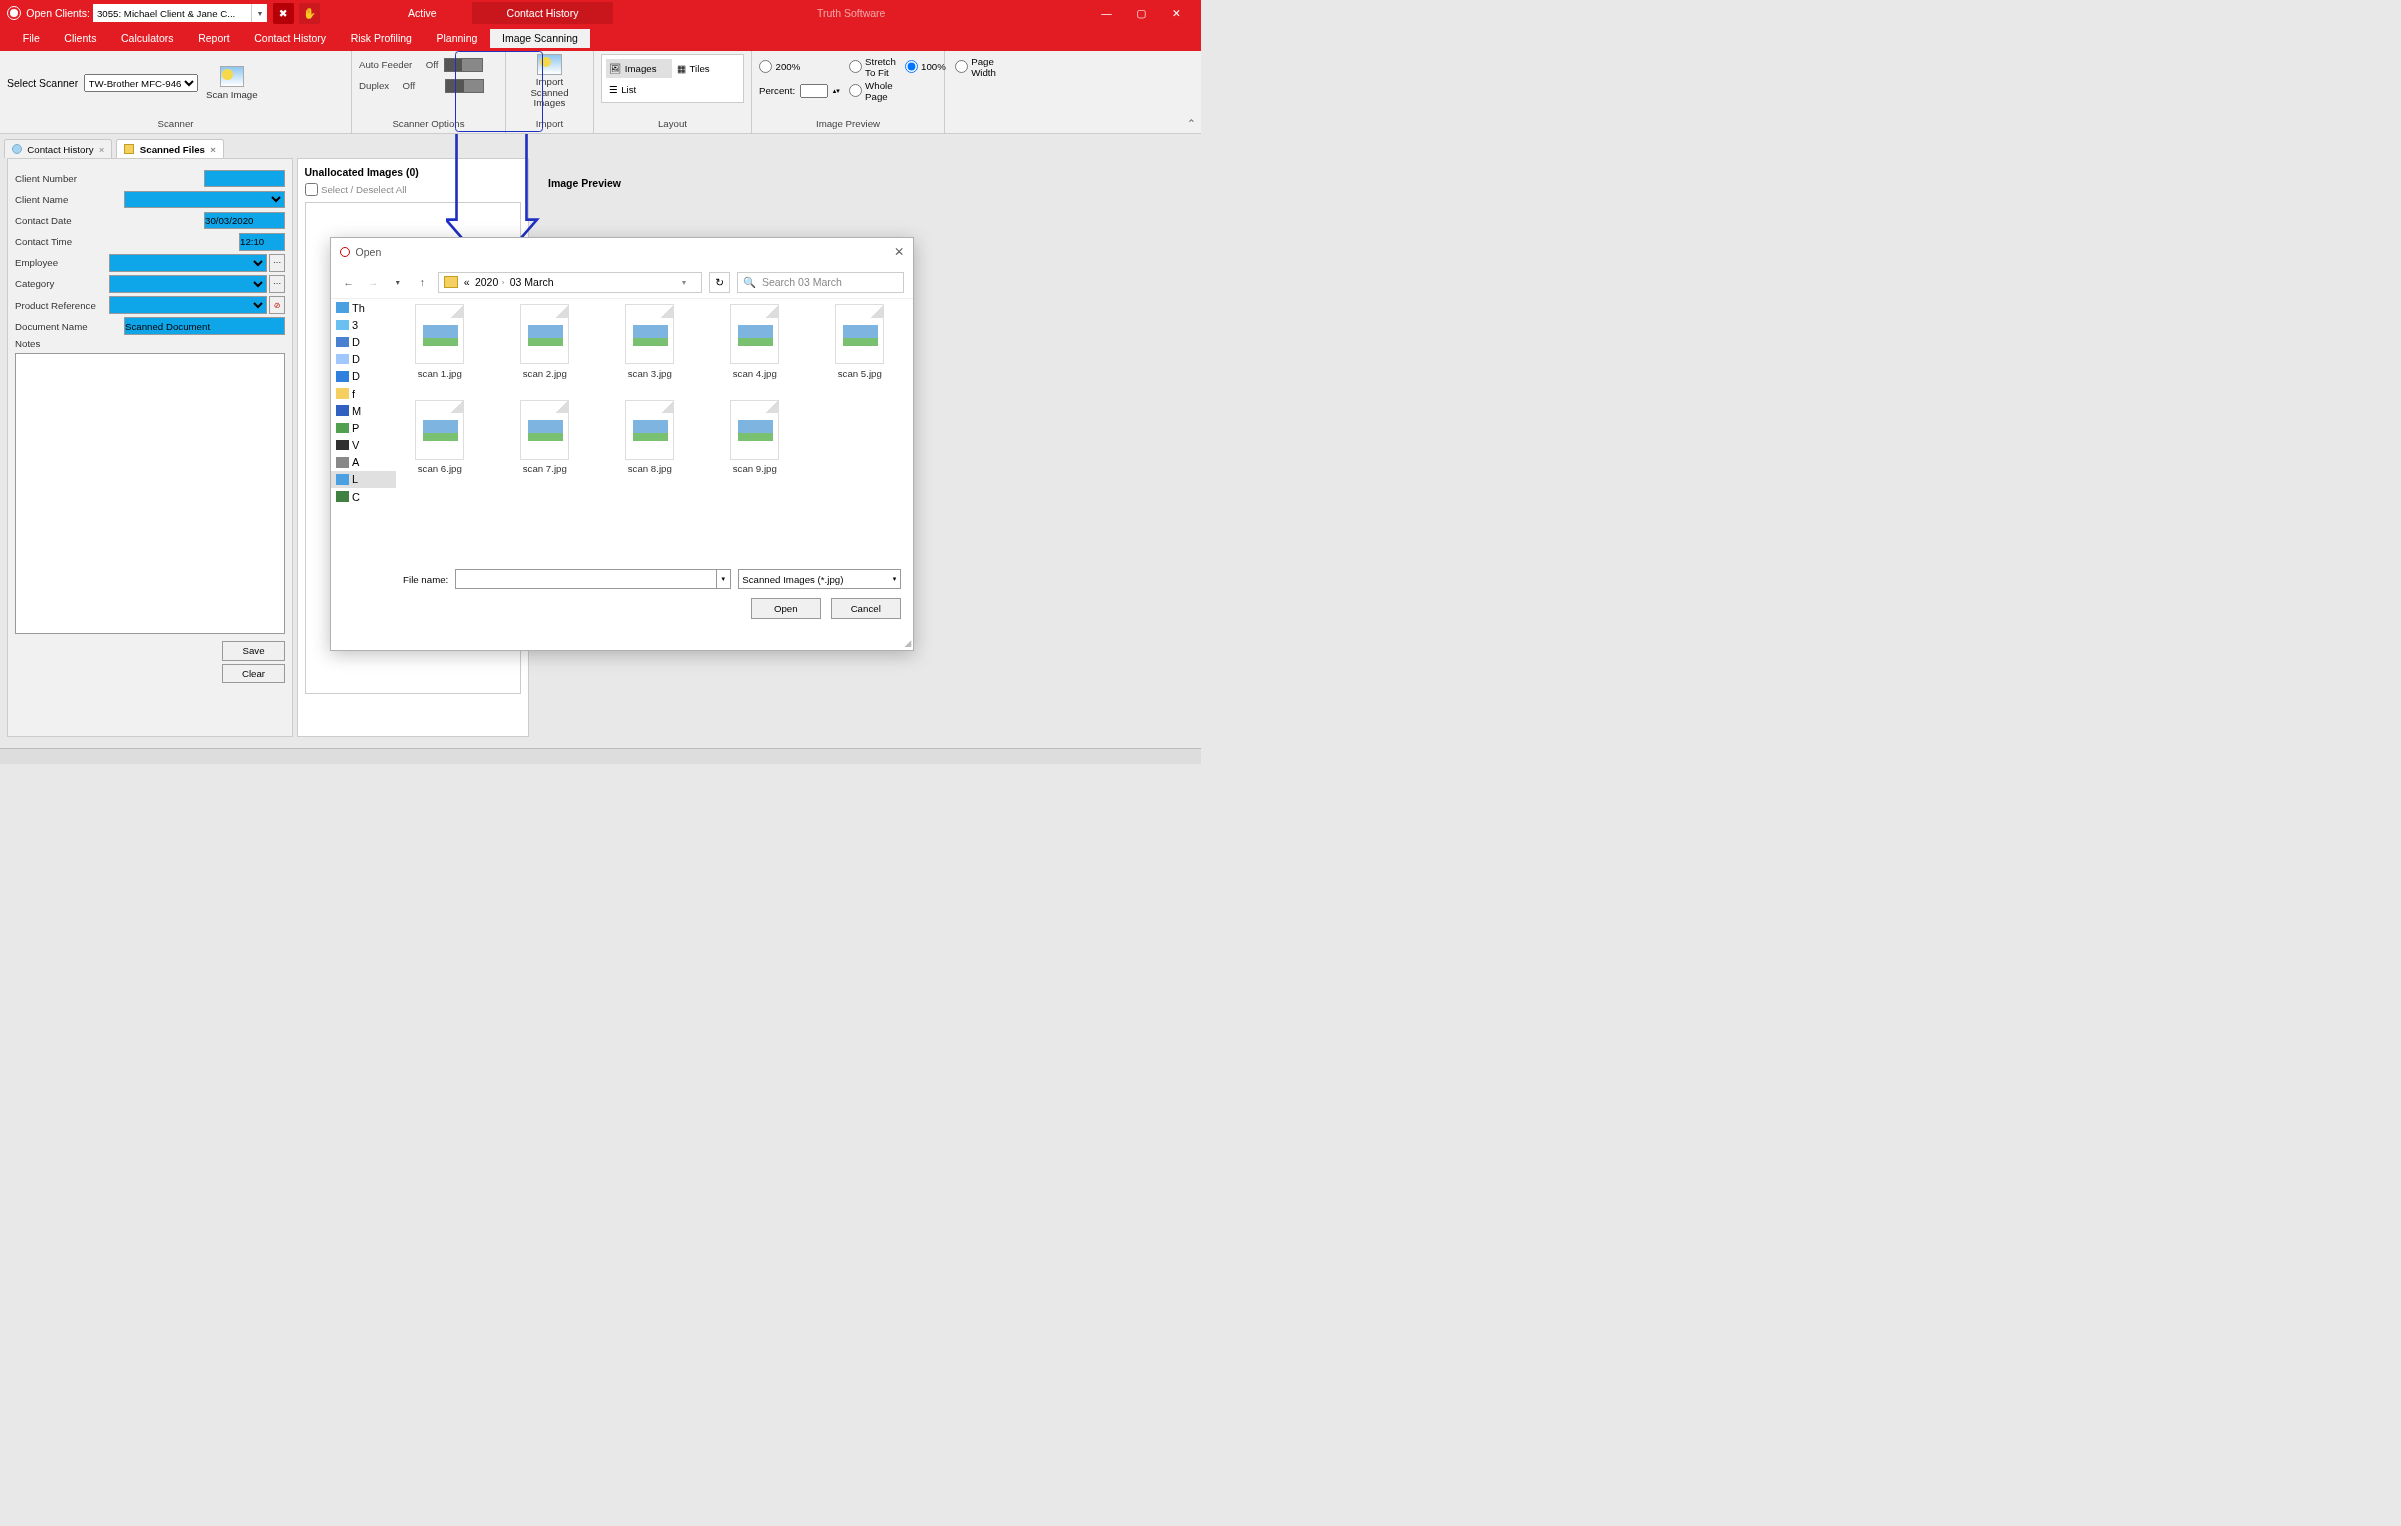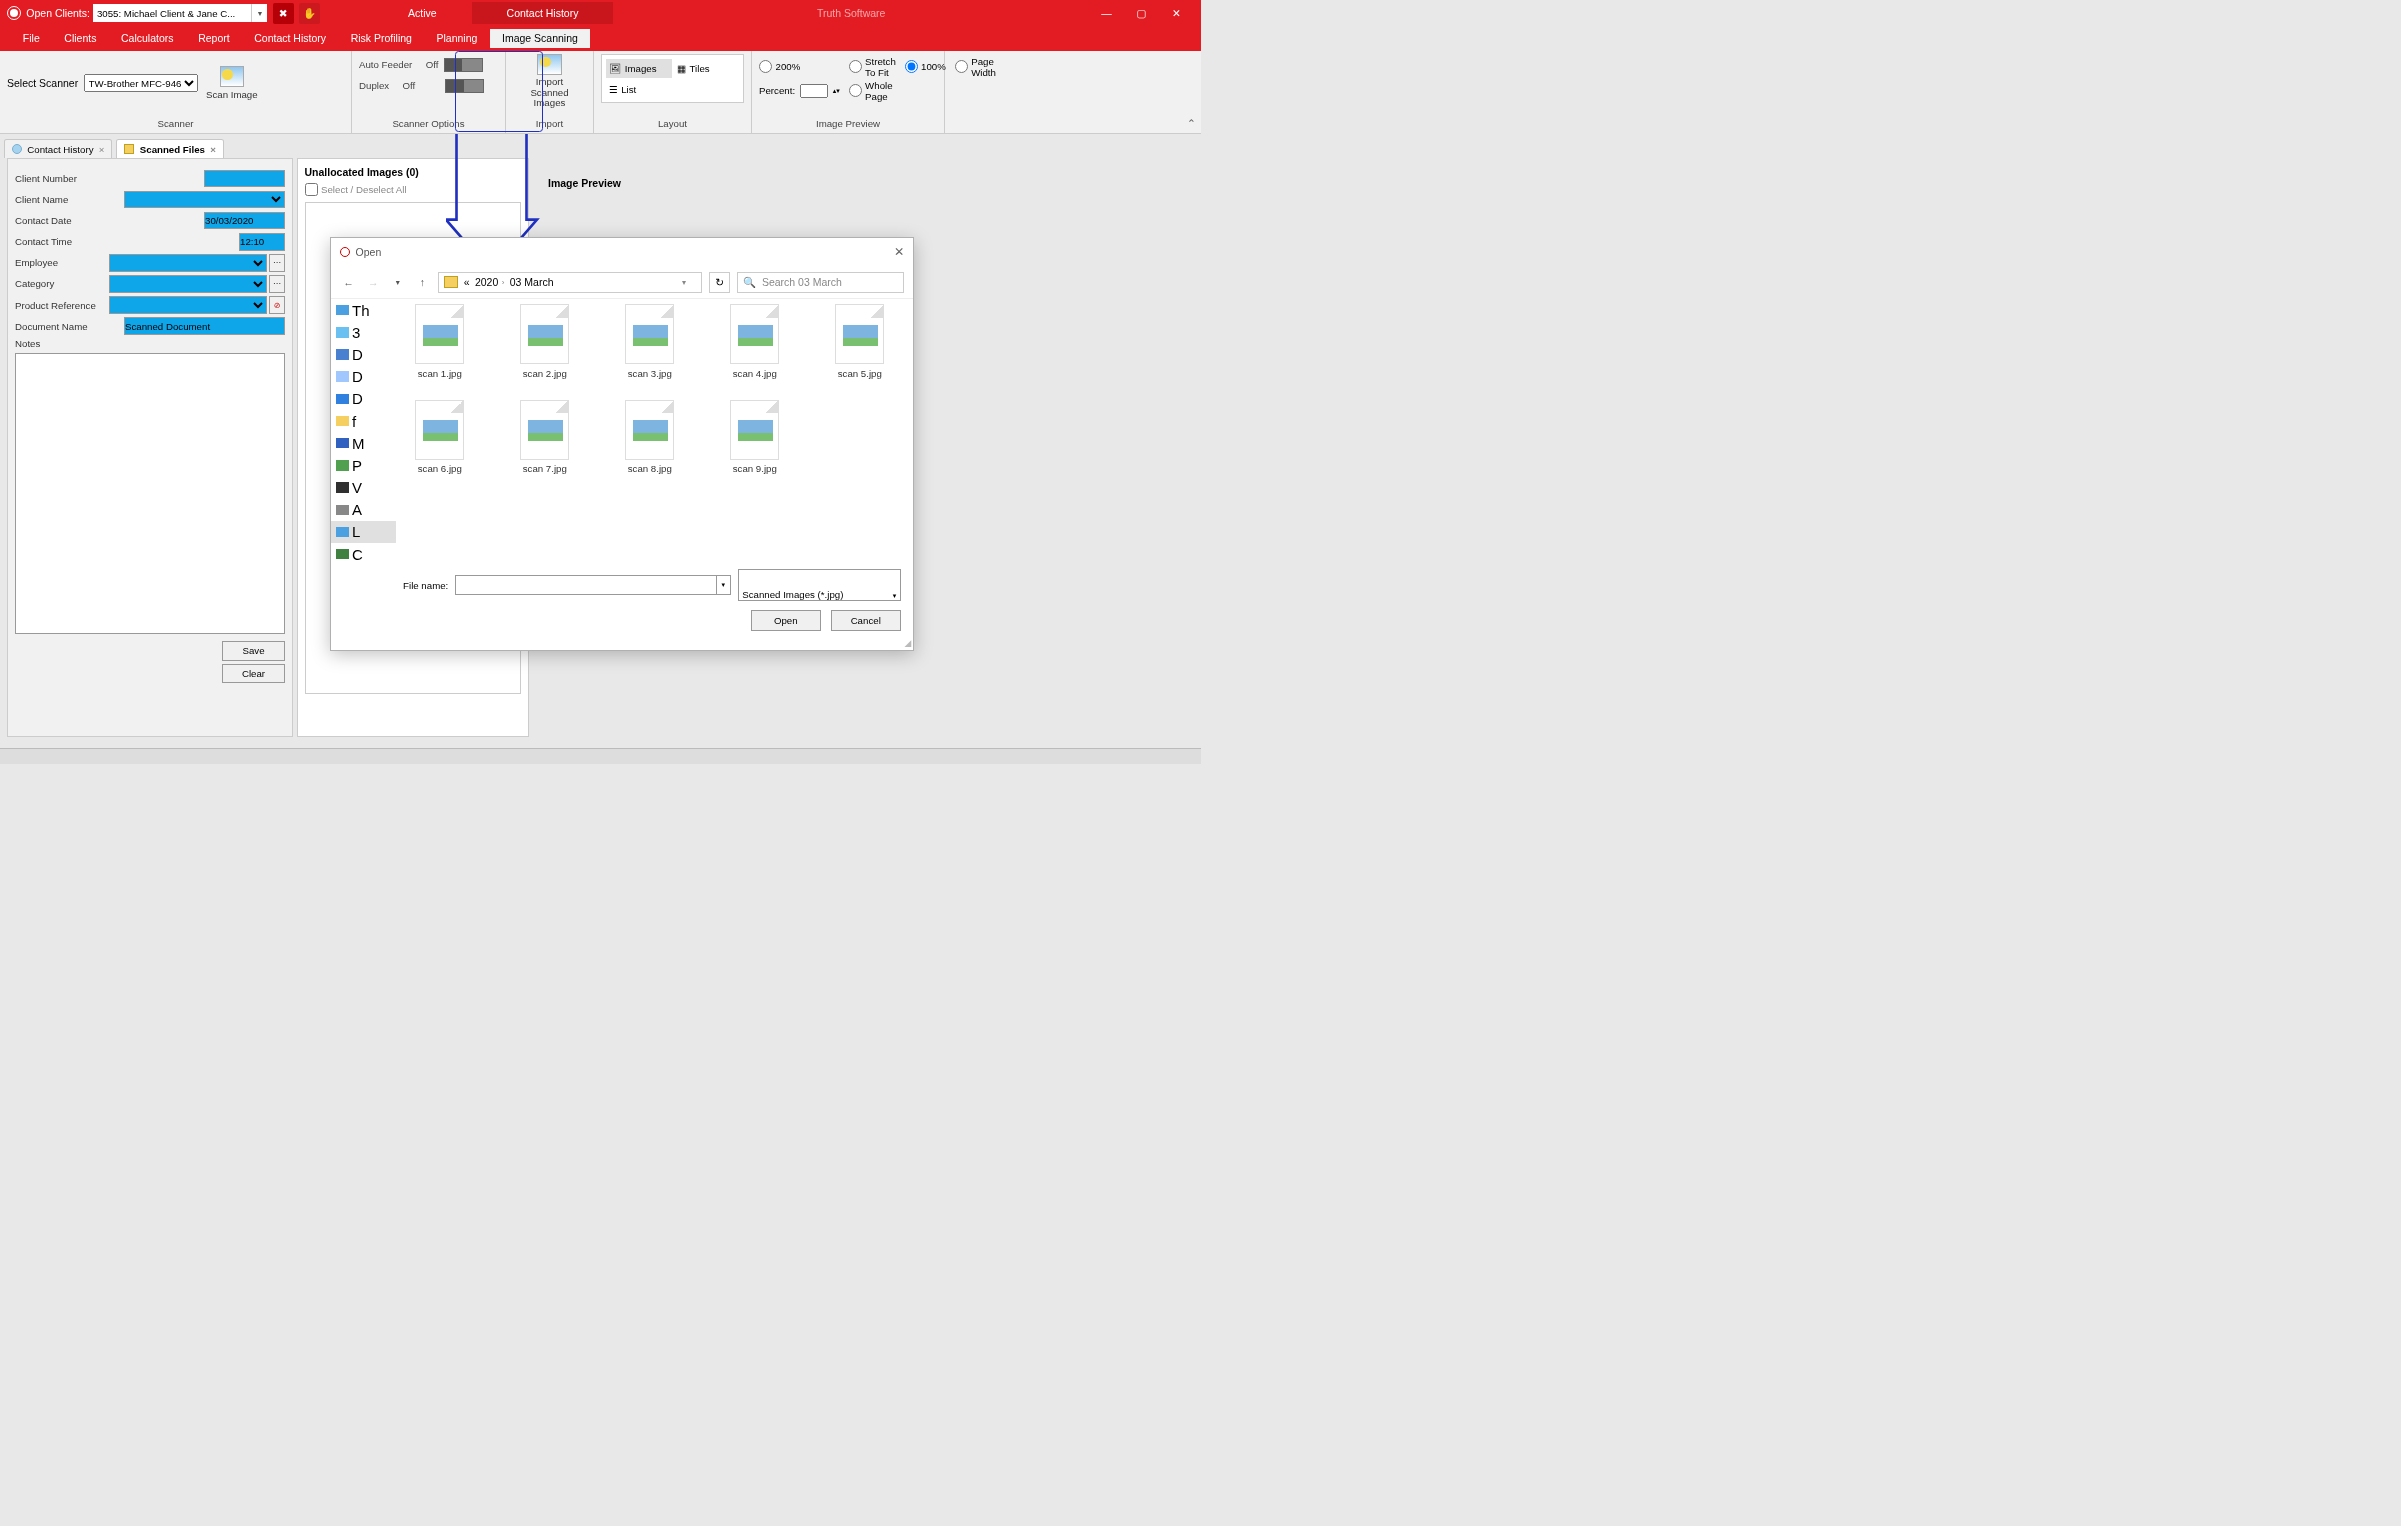--- a/index.html
+++ b/index.html
@@ -96,34 +96,34 @@
 .dialog .d-nav .refresh{width:21px;height:21px;border:0.9px solid #ccc;display:flex;align-items:center;justify-content:center;}
 .dialog .d-nav .search{flex-basis:167px;border:0.9px solid #ccc;height:21px;display:flex;align-items:center;padding:0 5.3px;gap:5.3px;color:#888;}
 .dialog .d-nav .sdd{width:14px;color:#888;font-size:8px;}
 .dialog .d-toolbar{height:28px;display:flex;align-items:center;padding:0 8.8px;gap:21px;border-bottom:0.9px solid #eee;}
 .dialog .d-toolbar .org{color:#1060c0;display:flex;align-items:center;gap:3.5px;cursor:pointer;}
 .dialog .d-toolbar .right-tools{margin-left:auto;display:flex;gap:8.8px;align-items:center;}
 .dialog .d-toolbar .rt-btn{width:17.6px;height:17.6px;}
 .dialog .d-toolbar .rt-help{width:16px;height:16px;background:#1060c0;color:#fff;border-radius:50%;display:flex;align-items:center;justify-content:center;font-size:9.7px;font-weight:bold;}
 .dialog .d-body{display:flex;height:263px;}
 .dialog .d-tree{width:65px;border-right:0;overflow:hidden;}
-.dialog .d-tree .titem{display:flex;align-items:center;gap:3.5px;padding:2.6px 5.3px;font-size:15px;white-space:nowrap;}
+.dialog .d-tree .titem{display:flex;align-items:center;gap:3.5px;padding:2.6px 5.3px;font-size:11px;white-space:nowrap;}
 .dialog .d-tree .titem.sel{background:#e0e0e0;}
 .dialog .d-tree .ti{width:12.3px;height:10.5px;}
 .dialog .d-files{flex:1;padding:5.3px 8.8px;display:flex;flex-wrap:wrap;gap:21px 35px;align-content:flex-start;}
 .dialog .file{width:70px;display:flex;flex-direction:column;align-items:center;gap:3.5px;cursor:pointer;}
 .dialog .file .page{width:49px;height:60px;border:0.9px solid #ddd;background:#fff;position:relative;}
 .dialog .file .page::before{content:"";position:absolute;right:0;top:0;width:12.3px;height:12.3px;background:linear-gradient(135deg,transparent 50%,#ddd 50%);}
 .dialog .file .thumb{position:absolute;left:7px;top:19.3px;width:35px;height:21px;background:linear-gradient(#7db4e0 60%,#79c070 60%);}
 .dialog .file .fname{font-size:9.7px;color:#333;}
 .dialog .d-footer{padding:7px 12.3px;}
 .dialog .d-footer .fn-row{display:flex;align-items:center;gap:7px;margin-bottom:8.8px;}
 .dialog .d-footer .fn-row label{width:105px;text-align:right;font-size:9.7px;}
 .dialog .d-footer .fn-row .fn-input{flex:1;height:19.3px;border:0.9px solid #999;}
-.dialog .d-footer .fn-row .fn-filter{width:163px;height:32px;border:0.9px solid #999;font-size:9.7px;padding:0 3.5px;display:flex;align-items:flex-end;justify-content:space-between;}
+.dialog .d-footer .fn-row .fn-filter{width:163px;height:20px;border:0.9px solid #999;font-size:9.7px;padding:0 3.5px;display:flex;align-items:center;justify-content:space-between;}
 .dialog .d-footer .btn-row{text-align:right;}
 .dialog .d-footer .btn-row button{width:70px;height:21px;margin-left:7px;border:0.9px solid #999;background:#f0f0f0;font-size:9.7px;}
 .dialog .resize{position:absolute;right:1.8px;bottom:1.8px;font-size:8.8px;color:#bbb;}
 
 .highlight-box{position:absolute;left:455px;top:51px;width:88px;height:81px;border:1.8px solid #2030c0;border-radius:3.5px;pointer-events:none;}
 .rectsnip{position:absolute;left:597px;top:291px;background:#e0f0ff;border:0.9px solid #a0d0f0;color:#c0d8e8;font-size:8.8px;padding:0.9px 5.3px;}
 
 .statusbar{position:absolute;bottom:0;left:0;right:0;height:16px;background:#ddd;border-top:0.9px solid #bbb;}
 </style>
 </head>

